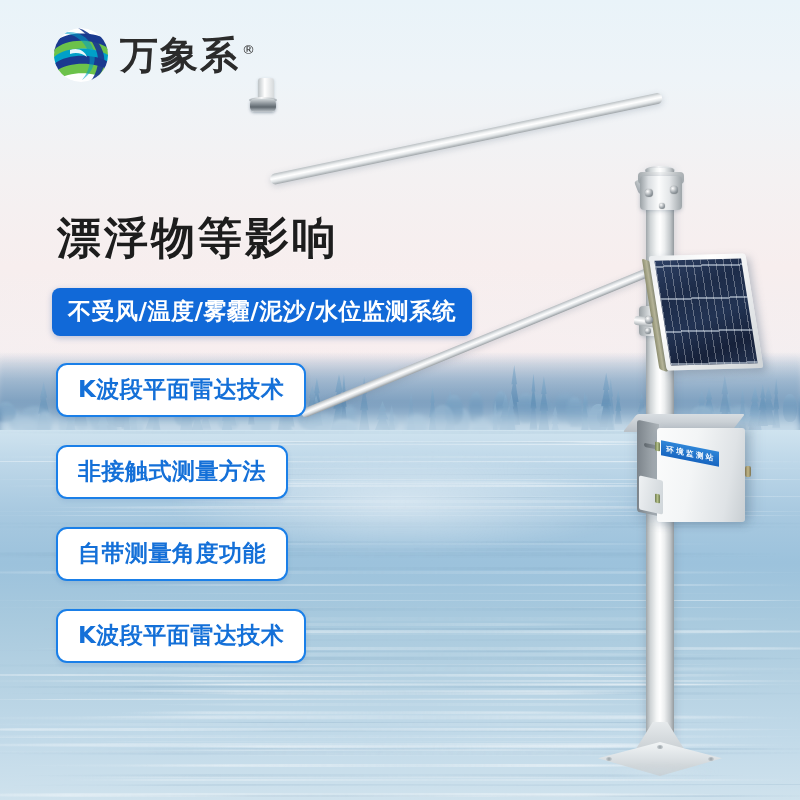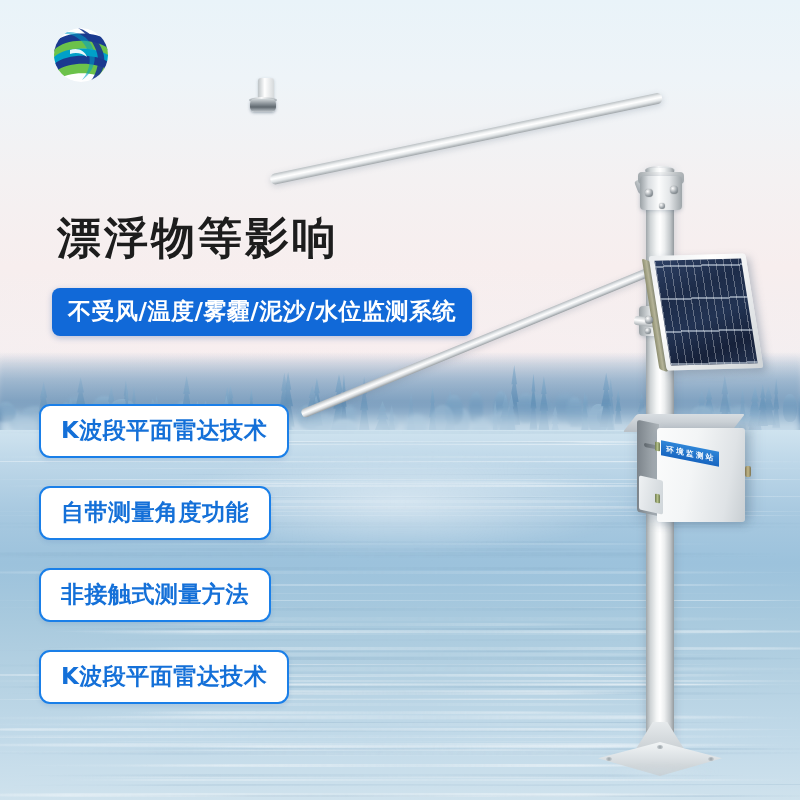--- a/index.html
+++ b/index.html
@@ -262,21 +262,21 @@
 
   .subbanner{
     position:absolute;left:52px;top:288px;
     background:#1169d8;color:#ffffff;
     font-size:23px;font-weight:bold;letter-spacing:.5px;
     padding:8px 16px 9px;border-radius:8px;
     font-family:"DejaVu Sans","Liberation Sans",sans-serif;
     box-shadow:0 2px 6px rgba(20,70,150,.28);
   }
 
-  .pill-list{position:absolute;left:39px;top:363px;margin-top:41px;}
+  .pill-list{position:absolute;left:56px;top:363px;}
   .pill{
     display:inline-block;
     background:#ffffff;border:2px solid #1a7fe8;border-radius:11px;
     color:#1470d8;font-size:23px;font-weight:bold;letter-spacing:.5px;
     padding:9px 20px 10px;margin-bottom:28px;
     font-family:"DejaVu Sans","Liberation Sans",sans-serif;
     box-shadow:0 2px 5px rgba(40,90,160,.14);
   }
 </style>
 </head>
@@ -572,26 +572,29 @@
           <path d="M2 31 C14 20, 42 20, 56 29 L56 37 C42 28, 16 28, 2 40 Z" fill="#00a0c8"></path>
           <path d="M2 38 C16 27, 44 28, 56 36 L56 45 C42 36, 16 36, 2 47 Z" fill="#1a3a8f"></path>
           <path d="M4 45 C18 35, 44 36, 56 44 L56 54 C42 45, 18 45, 4 54 Z" fill="#6cc24a"></path>
           <path d="M26 2 C40 6, 50 18, 52 30 C54 42, 48 52, 38 56 C46 46, 48 34, 44 24 C40 14, 34 7, 26 2 Z" fill="#1a3a8f" opacity="0.92"></path>
           <path d="M8 8 C20 3, 34 8, 40 20 C46 32, 42 46, 30 54 C40 42, 40 28, 32 18 C25 9, 16 7, 8 8 Z" fill="#00a0c8" opacity="0.55"></path>
           <path d="M18 24 C26 21, 33 25, 35 31 C30 27, 24 26, 18 28 Z" fill="#ffffff" opacity="0.9"></path>
         </g>
         <circle cx="29" cy="29" r="27" fill="none" stroke="rgba(255,255,255,0.0)" stroke-width="1"></circle>
       </svg>
     </div>
+    <div class="brand-name">
+      <span>万象系</span><span class="brand-reg">®</span>
+    </div>
   </div>
 
   <div class="headline">漂浮物等影响</div>
 
   <div class="subbanner">不受风/温度/雾霾/泥沙/水位监测系统</div>
 
   <div class="pill-list" id="feature-list">
       <div><div class="pill">K波段平面雷达技术</div></div>
+      <div><div class="pill">非接触式测量方法</div></div>
       <div><div class="pill">自带测量角度功能</div></div>
-      <div><div class="pill">非接触式测量方法</div></div>
       <div><div class="pill">K波段平面雷达技术</div></div>
     </div>
 
 </div>
 
 </body></html>

